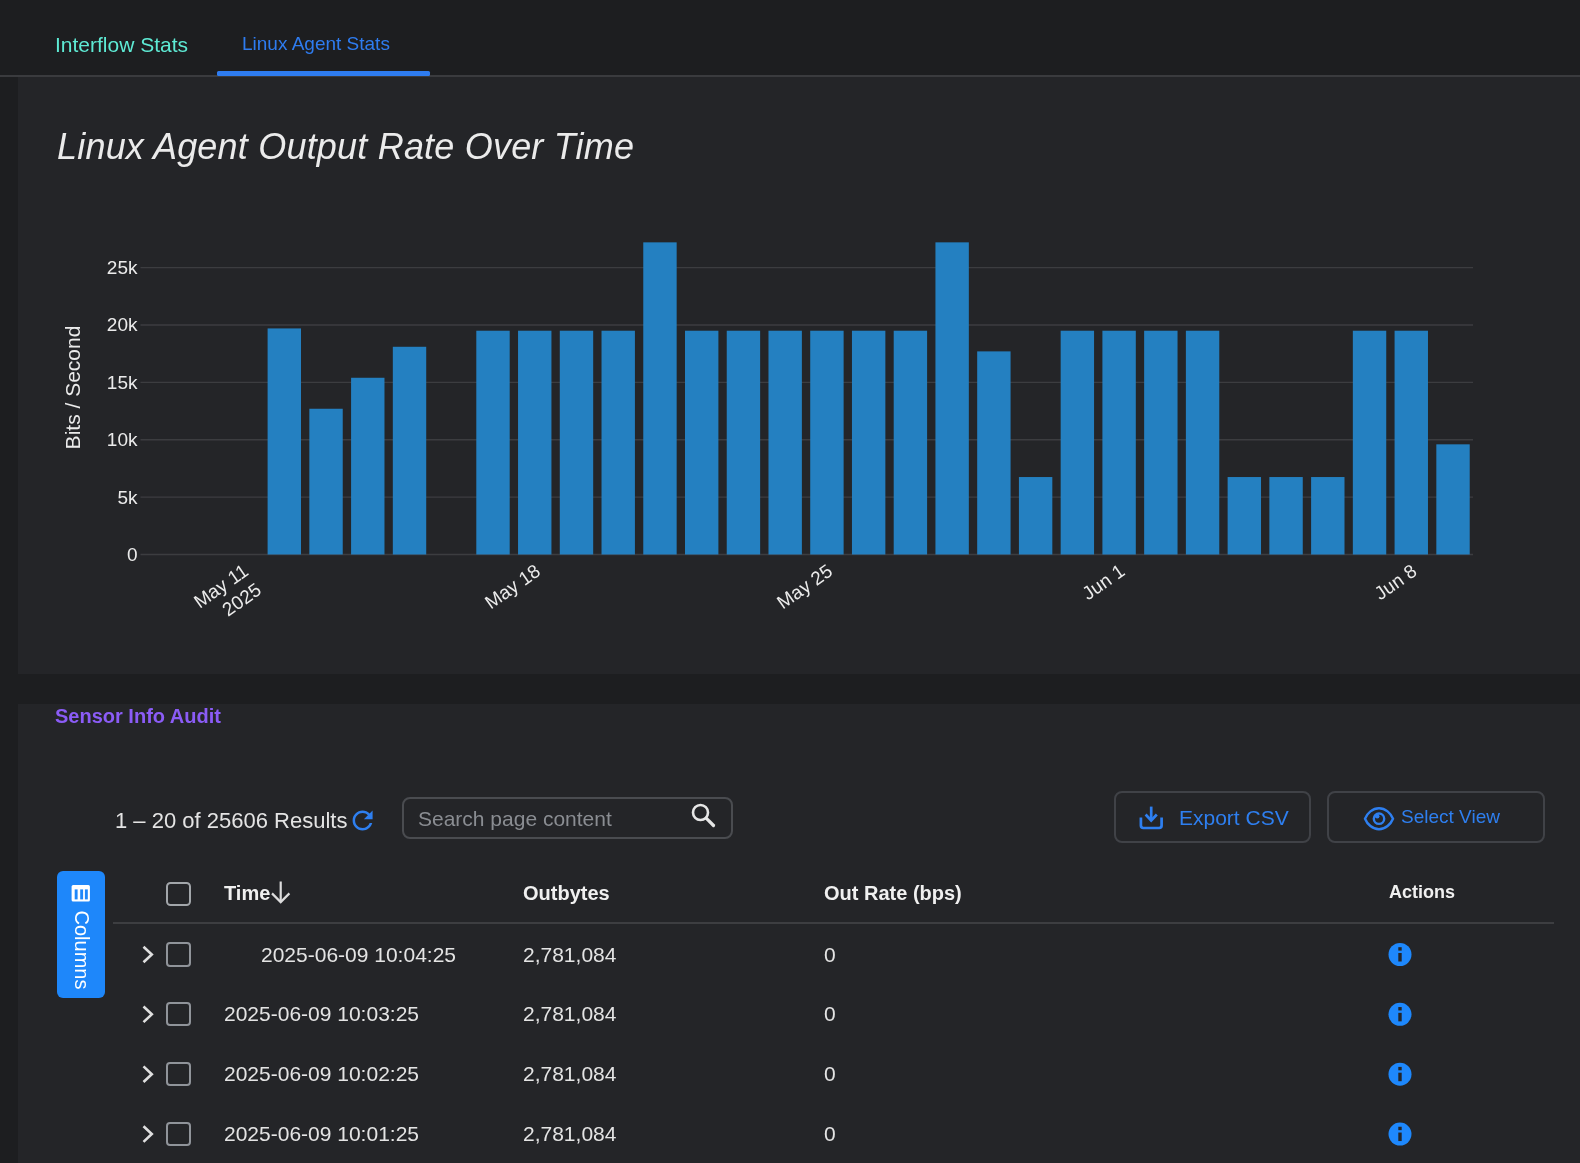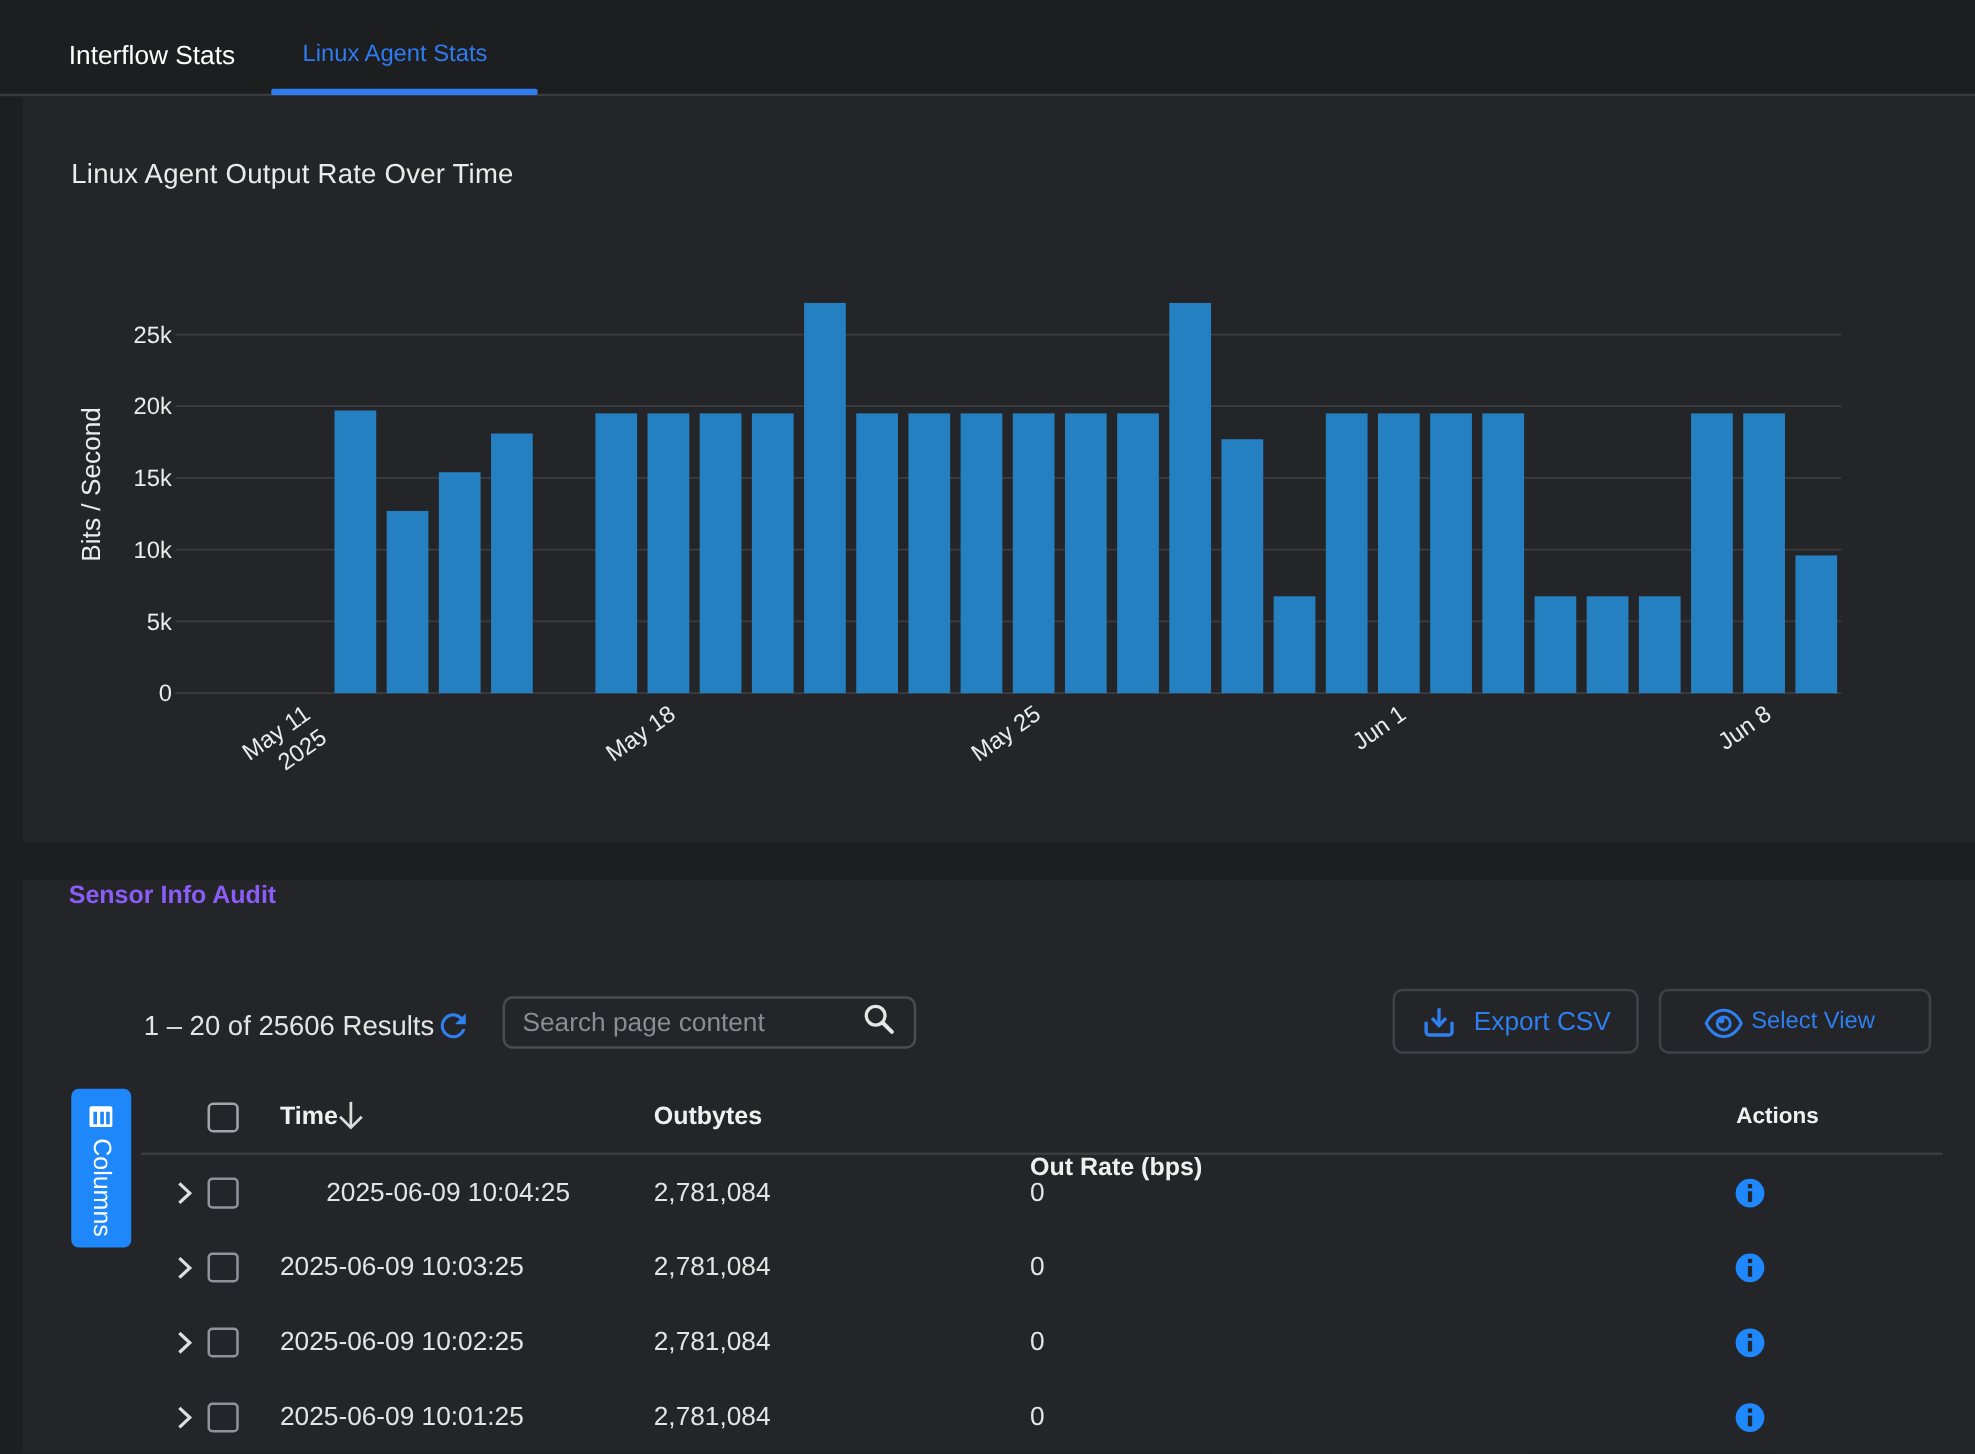--- a/index.html
+++ b/index.html
@@ -6,26 +6,26 @@
   body{width:1580px;height:1163px;background:#1d1e20;font-family:"Liberation Sans",sans-serif;overflow:hidden;position:relative;}
   .abs{position:absolute;}
   .panel{position:absolute;background:#242528;}
   .txt{position:absolute;white-space:nowrap;}
 </style>
 </head>
 <body>
 
   <div class="abs" style="left:0;top:0;width:1580px;height:74px;background:#1d1e20;"></div>
   <div class="abs" style="left:0;top:74.8px;width:1580px;height:1.9px;background:#3a3b3e;"></div>
-  <div class="txt" style="left:55px;top:33px;font-size:21px;color:#ffffff;">Interflow Stats</div>
+  <div class="txt" style="left:55px;top:33px;font-size:21px;color:#5eead4;">Interflow Stats</div>
   <div class="txt" style="left:242px;top:33px;font-size:19px;color:#2e7cf0;">Linux Agent Stats</div>
   <div class="abs" style="left:217px;top:70.8px;width:213px;height:4.8px;background:#2e7cf0;border-radius:1.5px;"></div>
 
   <div class="panel" style="left:18px;top:76.7px;width:1562px;height:597.3px;"></div>
-  <div class="txt" style="left:57px;top:126px;font-size:22px;letter-spacing:0.2px;color:#ebebeb;">Linux Agent Output Rate Over Time</div>
+  <div class="txt" style="left:57px;top:126px;font-size:36px;letter-spacing:0.2px;color:#ebebeb;font-style:italic;">Linux Agent Output Rate Over Time</div>
 
   <svg class="abs" style="left:0;top:0;z-index:2;" width="1580" height="1163" viewBox="0 0 1580 1163">
     <g id="chart">
       <line x1="140.5" y1="554.5" x2="1473" y2="554.5" stroke="#3c3d40" stroke-width="1.4"></line>
       <line x1="140.5" y1="497.12" x2="1473" y2="497.12" stroke="#3c3d40" stroke-width="1.4"></line>
       <line x1="140.5" y1="439.74" x2="1473" y2="439.74" stroke="#3c3d40" stroke-width="1.4"></line>
       <line x1="140.5" y1="382.36" x2="1473" y2="382.36" stroke="#3c3d40" stroke-width="1.4"></line>
       <line x1="140.5" y1="324.98" x2="1473" y2="324.98" stroke="#3c3d40" stroke-width="1.4"></line>
       <line x1="140.5" y1="267.59999999999997" x2="1473" y2="267.59999999999997" stroke="#3c3d40" stroke-width="1.4"></line>
       <text x="137.5" y="561" text-anchor="end" font-size="19" fill="#ebebeb">0</text>
@@ -118,21 +118,21 @@
   <div class="txt" style="left:1179px;top:806px;font-size:21px;color:#2e7ff0;">Export CSV</div>
   <div class="abs" style="left:1327px;top:791px;width:218px;height:52px;border:2px solid #404247;border-radius:8px;box-sizing:border-box;"></div>
   <div class="txt" style="left:1401px;top:806px;font-size:19px;color:#2e7ff0;">Select View</div>
 
   <div class="abs" style="left:57px;top:871px;width:48px;height:127px;background:#1e87fa;border-radius:6px;"></div>
   <div class="txt" style="left:81px;top:950px;font-size:20px;color:#fff;transform:translate(-50%,-50%) rotate(90deg);">Columns</div>
 
   <div class="abs cb" style="left:166px;top:881.5px;width:20.5px;height:20.5px;border:2.5px solid #a2a6aa;border-radius:4.5px;"></div>
   <div class="txt" style="left:224px;top:882px;font-size:20px;font-weight:bold;color:#f0f0f0;">Time</div>
   <div class="txt" style="left:523px;top:882px;font-size:20px;font-weight:bold;color:#f0f0f0;">Outbytes</div>
-  <div class="txt" style="left:824px;top:882px;font-size:20px;font-weight:bold;color:#f0f0f0;margin-top:41px;">Out Rate (bps)</div>
+  <div class="txt" style="left:824px;top:882px;font-size:20px;font-weight:bold;color:#f0f0f0;">Out Rate (bps)</div>
   <div class="txt" style="left:1389px;top:882px;font-size:18px;font-weight:bold;color:#f0f0f0;">Actions</div>
   <div class="abs" style="left:113px;top:922px;width:1441px;height:1.5px;background:#3d3e41;"></div>
 
   <div id="rows">
     <div class="abs" style="left: 166px; top: 942px; width: 20.5px; height: 20.5px; border: 2.5px solid rgb(144, 148, 154); border-radius: 4px;"></div>
     <div class="txt" style="left: 224px; top: 942.5px; font-size: 21px; color: rgb(228, 228, 228); margin-left: 37px;">2025-06-09 10:04:25</div>
     <div class="txt" style="left: 523px; top: 942.5px; font-size: 21px; color: rgb(228, 228, 228);">2,781,084</div>
     <div class="txt" style="left: 824px; top: 942.5px; font-size: 21px; color: rgb(228, 228, 228);">0</div>
     <div class="abs" style="left: 166px; top: 1001.85px; width: 20.5px; height: 20.5px; border: 2.5px solid rgb(144, 148, 154); border-radius: 4px;"></div>
     <div class="txt" style="left: 224px; top: 1002.35px; font-size: 21px; color: rgb(228, 228, 228);">2025-06-09 10:03:25</div>

